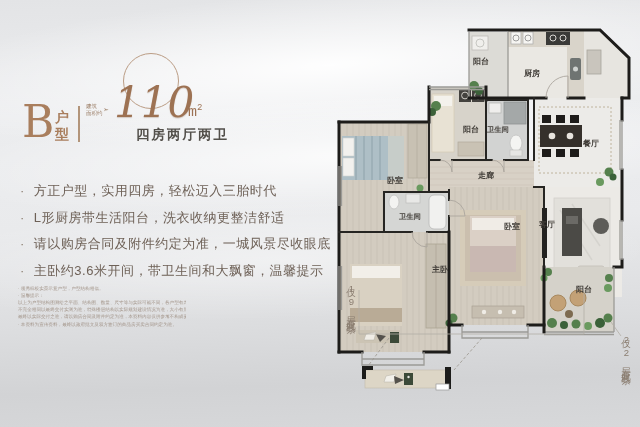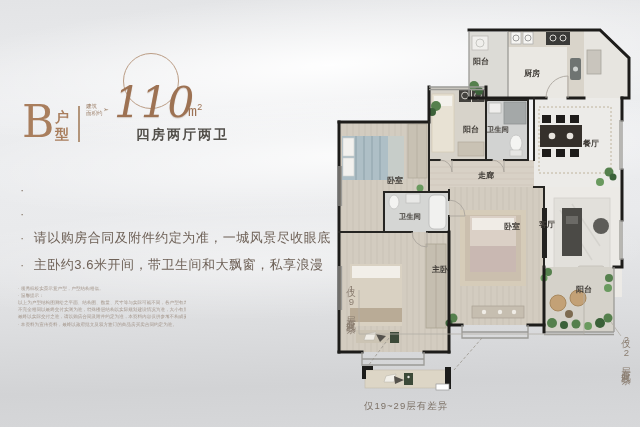--- a/index.html
+++ b/index.html
@@ -67,31 +67,33 @@
     <div>面积约</div>
   </div>
   <div id="area-arrow">➣</div>
   <div id="area-value">110</div>
   <div id="area-unit"><span>m</span><sup>2</sup></div>
   <div id="layout-summary">四房两厅两卫</div>
 
   <ul id="features">
     <li>
         <span class="dot">·</span>
+        <span>方正户型，实用四房，轻松迈入三胎时代</span>
       </li>
     <li>
         <span class="dot">·</span>
+        <span>L形厨房带生活阳台，洗衣收纳更整洁舒适</span>
       </li>
     <li>
         <span class="dot">·</span>
         <span>请以购房合同及附件约定为准，一城风景尽收眼底</span>
       </li>
     <li>
         <span class="dot">·</span>
-        <span>主卧约3.6米开间，带卫生间和大飘窗，私享浪漫</span>
+        <span>主卧约3.6米开间，带卫生间和大飘窗，温馨提示</span>
       </li>
   </ul>
 
   <div id="disclaimer">
     <div>· 领秀样板实景示意户型，户型结构相似。</div>
     <div>· 温馨提示：</div>
     <div>以上为户型结构图测绘之平面、结构图、数量、尺寸等与实际可能不同，各户型有差异存在，面积与尺寸</div>
     <div>不完全相同以最终交付实测为准，特殊楼层结构以实际规划建设情况为准，大小有所差异。</div>
     <div>最终以实际交付之准，请以购房合同及附件约定为准，本资料内容仅供参考不构成要约或承诺。</div>
     <div>· 本资料为宣传资料，最终以政府批文及双方签订的商品房买卖合同约定为准。</div>
@@ -304,14 +306,13 @@
       <text x="172" y="209">卧室</text>
       <text x="207" y="207">客厅</text>
       <text x="100" y="252">主卧</text>
       <text x="244" y="272">阳台</text>
     </g>
   </svg>
   </div>
 
   <div id="note-floor19" class="vnote">仅19层有此线条</div>
   <div id="note-floor22" class="vnote">仅22层有此线条</div>
-  <div id="note-floors-19-29">仅19~29层有差异</div>
 </div>
 
 </body></html>

